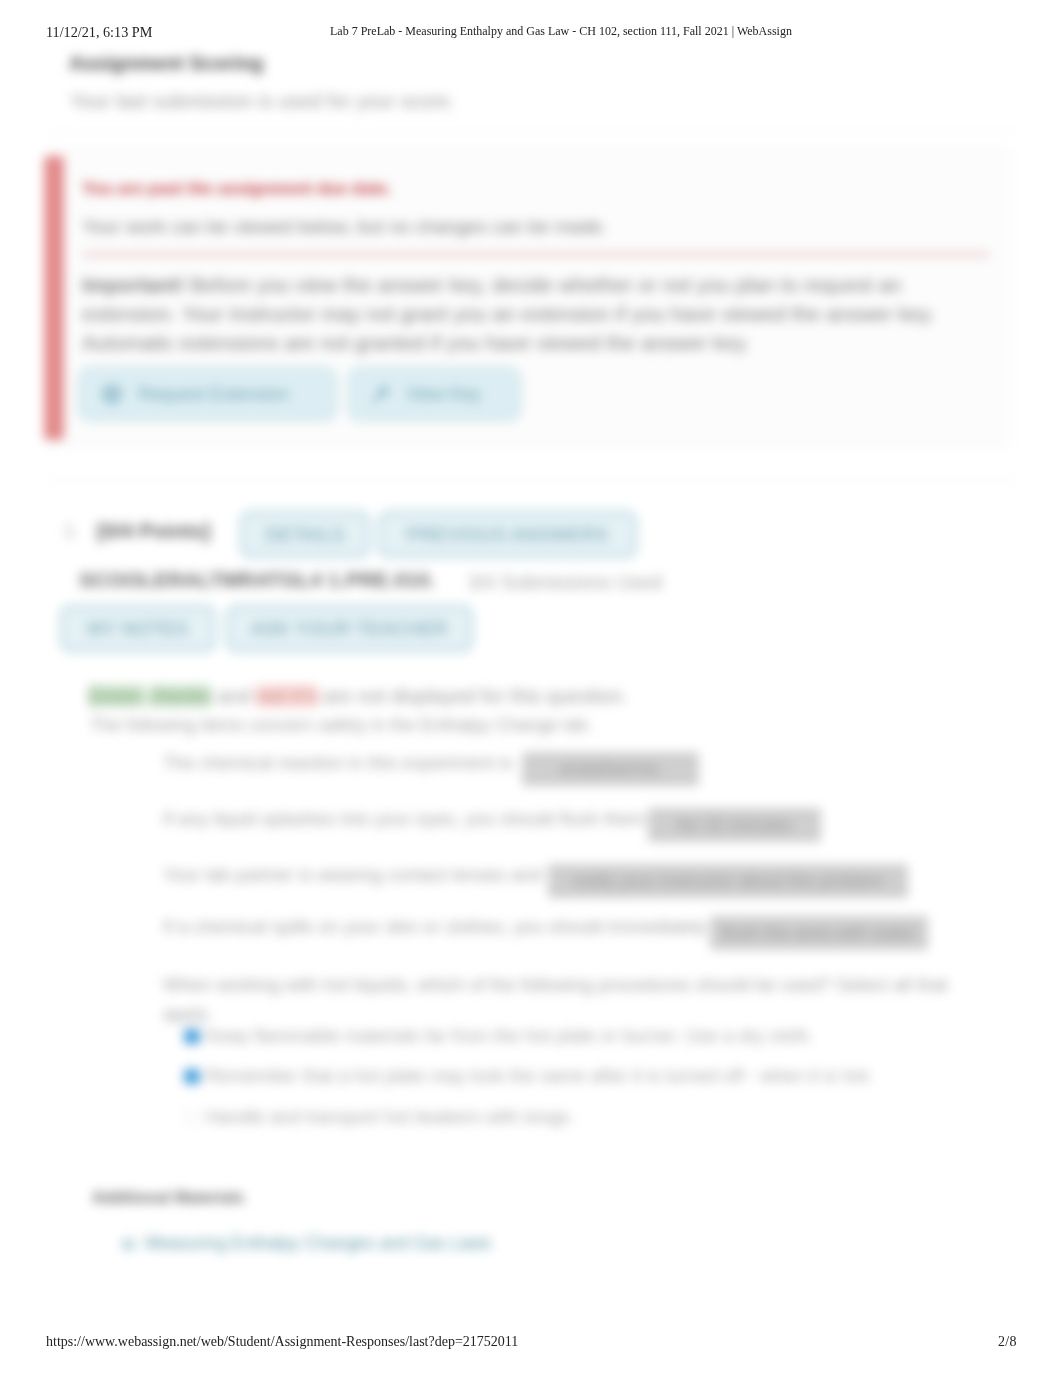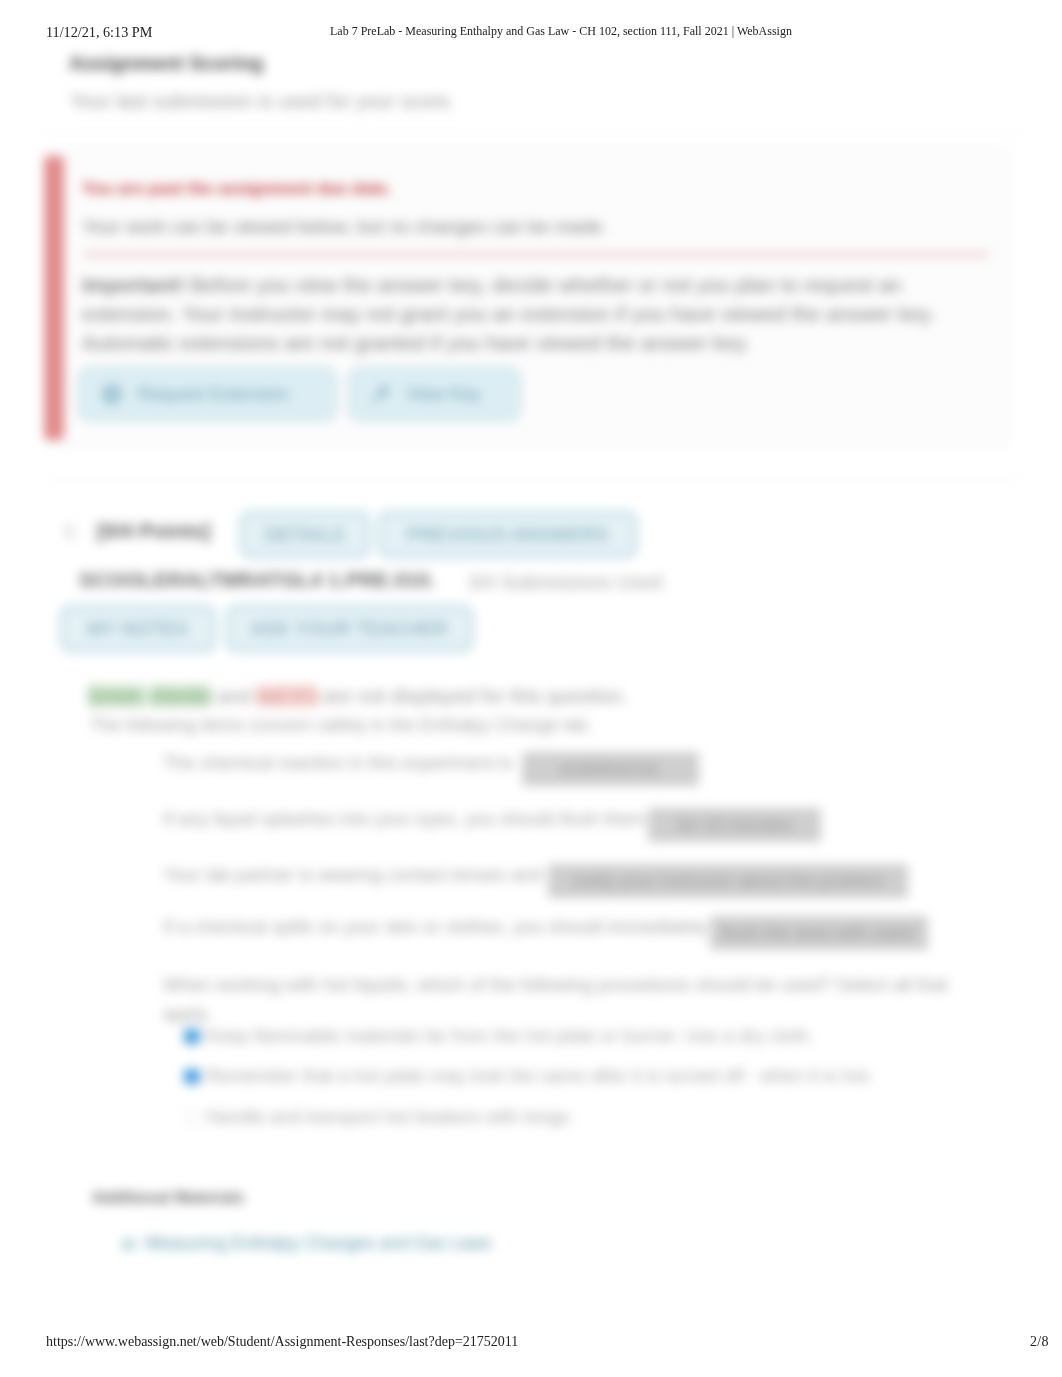--- a/index.html
+++ b/index.html
@@ -3,21 +3,21 @@
 <meta charset="utf-8">
 <style>
   html,body{margin:0;padding:0;background:#fff;}
   body{width:1062px;height:1377px;overflow:hidden;font-family:"Liberation Serif",serif;}
   .page{position:relative;width:861px;height:1377px;background:#fff;}
   .hdr{position:absolute;top:24px;left:0;width:1062px;font-size:14.2px;color:#222;}
   .hdr .d{position:absolute;left:46px;}
   .hdr .t{position:absolute;left:320px;font-size:12px;margin-left:10px;}
   .ftr{position:absolute;top:1334px;left:0;width:1062px;font-size:14px;color:#222;}
   .ftr .u{position:absolute;left:46px;}
-  .ftr .p{position:absolute;left:998px;letter-spacing:0.3px;margin-left:32px;}
+  .ftr .p{position:absolute;left:998px;letter-spacing:0.3px;}
 
   .content{position:absolute;left:0;top:0;width:1062px;height:1377px;
            font-family:"Liberation Sans",sans-serif;filter:blur(5.2px);}
   .abs{position:absolute;}
   .scoring-title{left:69px;top:52px;font-size:20px;font-weight:bold;color:#484848;}
   .scoring-sub{left:70px;top:90px;font-size:20px;color:#999;}
   .rule1{left:46px;top:131px;width:974px;height:1px;background:#ededed;}
   .alertcard{left:44px;top:148px;width:968px;height:300px;background:#fcfcfc;border-top:1px solid #f2f2f2;border-bottom:1px solid #f2f2f2;box-sizing:border-box;}
 
   .alert{left:44px;top:156px;width:966px;height:284px;}

